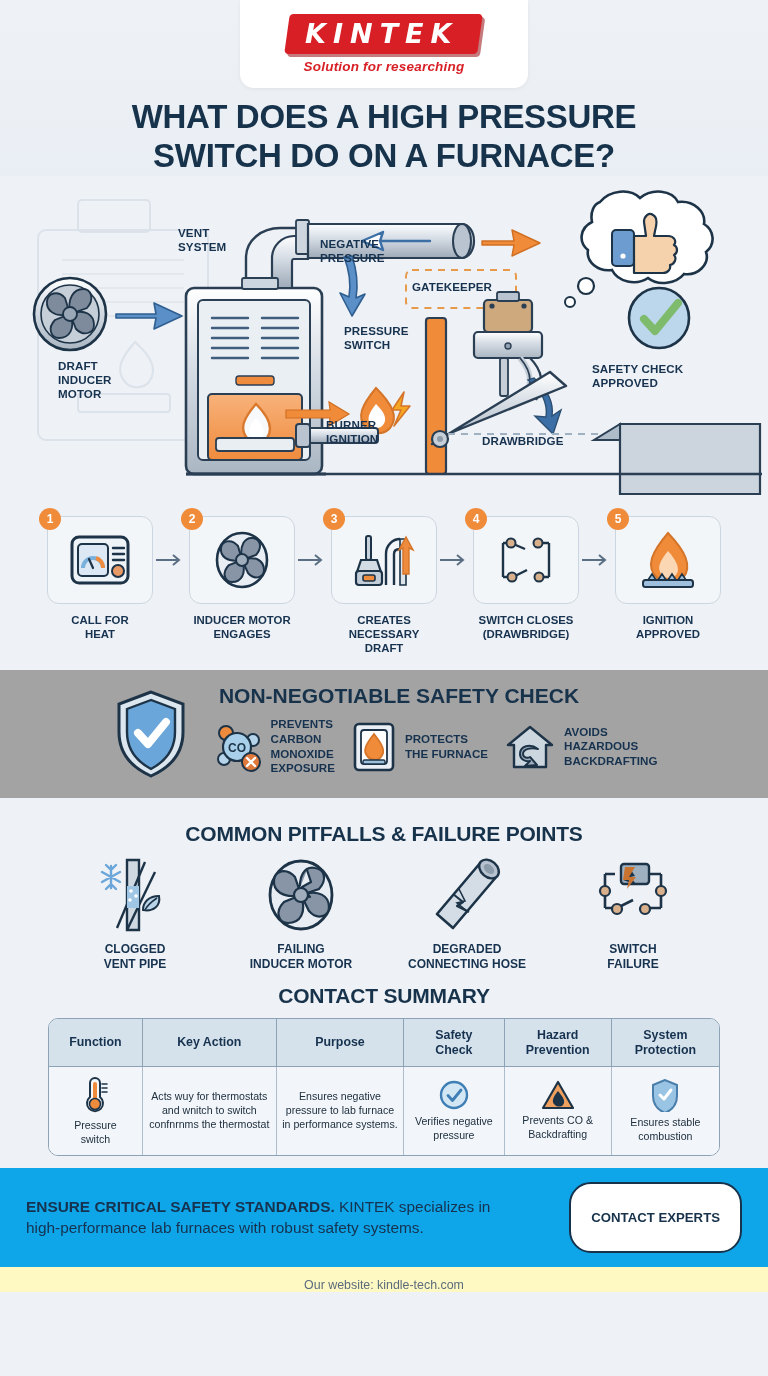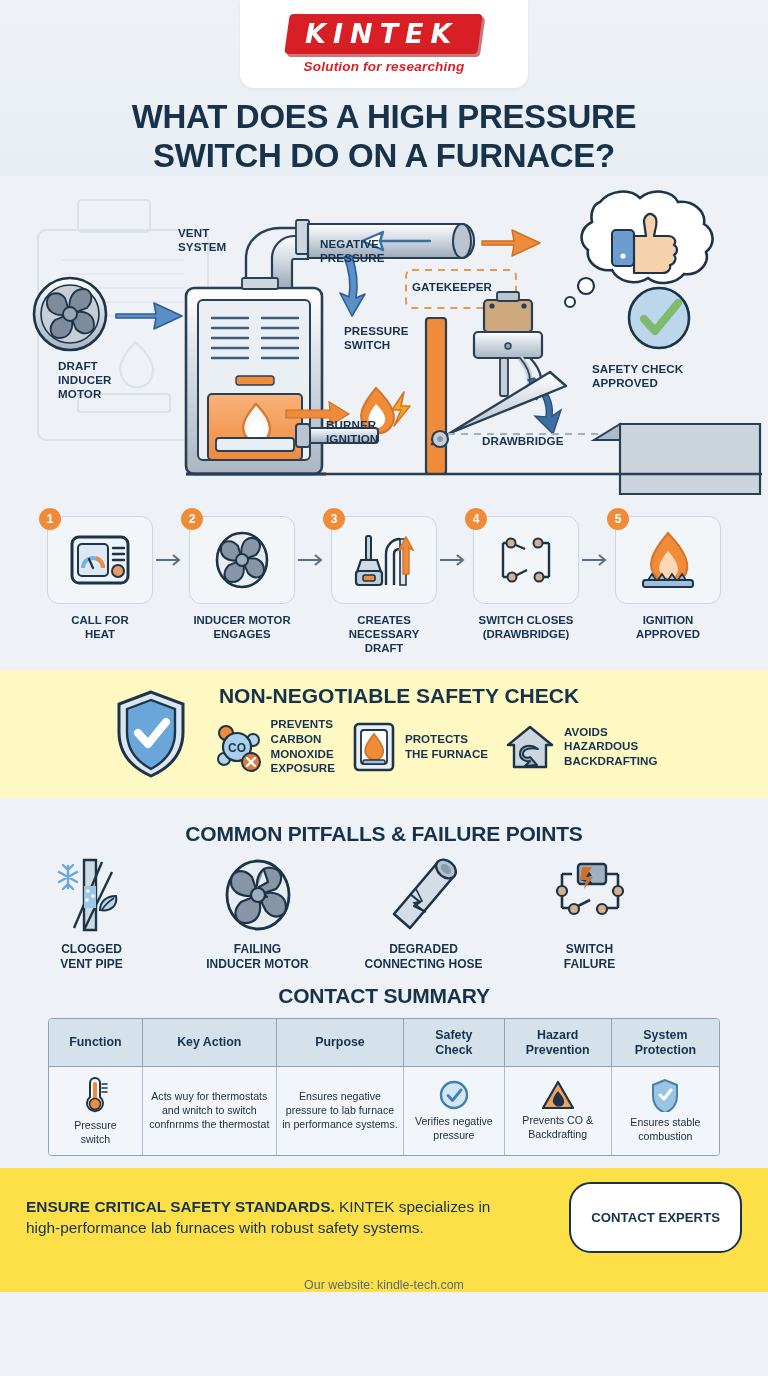--- a/index.html
+++ b/index.html
@@ -76,59 +76,59 @@
   }
   .badge {
     position: absolute; top: -9px; left: -9px; width: 22px; height: 22px; border-radius: 50%;
     background: #f08b3a; color: #fff; font-size: 12px; font-weight: 700;
     display: flex; align-items: center; justify-content: center; z-index: 2;
   }
   .step-label { margin-top: 9px; font-size: 11.4px; font-weight: 800; line-height: 1.25; color: #16324f; }
   .seq-arrow { width: 36px; height: 88px; display: flex; align-items: center; justify-content: center; }
 
   
-  .safety-band { background: #fef9c3; padding: 14px 0 18px; margin-top: 14px; }
+  .safety-band { background: #a3a3a3; padding: 14px 0 18px; margin-top: 14px; }
   .safety-title { text-align: center; font-size: 21px; font-weight: 800; color: #17324b; margin-bottom: 6px; padding-left: 30px; }
   .safety-row { display: flex; align-items: center; justify-content: center; gap: 16px; padding: 0 18px; }
   .safety-item { display: flex; align-items: center; gap: 8px; }
   .safety-text { font-size: 11.6px; font-weight: 800; line-height: 1.26; color: #16324f; }
 
   
   .pitfalls { padding: 14px 0 6px; }
-  .pit-row { display: flex; justify-content: flex-start; gap: 31px; padding: 4px 24px 0; }
+  .pit-row { display: flex; justify-content: center; gap: 31px; padding: 4px 24px 0; }
   .pit { width: 135px; text-align: center; }
   .pit-label { margin-top: 6px; font-size: 12px; font-weight: 800; line-height: 1.25; }
 
   
   .tbl-wrap { padding: 2px 48px 0; }
-  table { width: 100%; border-collapse: separate; border-spacing: 0; border: 1.6px solid #8ea2b5; border-radius: 4px; overflow: hidden; background: #f4f7fa; }
+  table { width: 100%; border-collapse: separate; border-spacing: 0; border: 1.6px solid #8ea2b5; border-radius: 10px; overflow: hidden; background: #f4f7fa; }
   th {
     background: #d5e2ec; font-size: 12.4px; font-weight: 800; color: #16324f;
     padding: 9px 4px; border-right: 1.4px solid #8ea2b5; border-bottom: 1.6px solid #8ea2b5; line-height: 1.2;
   }
   th:last-child { border-right: none; }
   td {
     font-size: 10.6px; color: #20303f; text-align: center; vertical-align: middle;
     padding: 8px 5px; border-right: 1.4px solid #aebdcb; line-height: 1.3; background: #f2f6fa;
   }
   td:last-child { border-right: none; }
   .cell-ico { display: block; margin: 0 auto 4px; }
 
   
   .cta {
-    margin-top: 12px; background: #fde047; padding: 14px 26px;
+    margin-top: 12px; background: #0ea5e9; padding: 14px 26px;
     display: flex; align-items: center; justify-content: space-between; gap: 14px;
   }
   .cta-text { font-size: 15.4px; line-height: 1.4; color: #16324f; max-width: 470px; }
   .cta-text b { font-weight: 800; }
   .cta-btn {
     background: #fff; border: 2px solid #17324b; border-radius: 22px;
     padding: 26px 20px; font-size: 13.2px; font-weight: 800; color: #17324b; white-space: nowrap;
   }
-  .website { text-align: center; font-size: 12.4px; color: #5b6b7c; padding: 11px 0 0; background: #fde047; }
+  .website { text-align: center; font-size: 12.4px; color: #5b6b7c; padding: 11px 0 0; background: #fef9c3; }
 </style>
 </head>
 <body>
 
 <div class="page">
 
   <div class="logo-wrap">
     <div class="logo-banner"><span>KINTEK</span></div>
     <div class="logo-tag">Solution for researching</div>
   </div>

